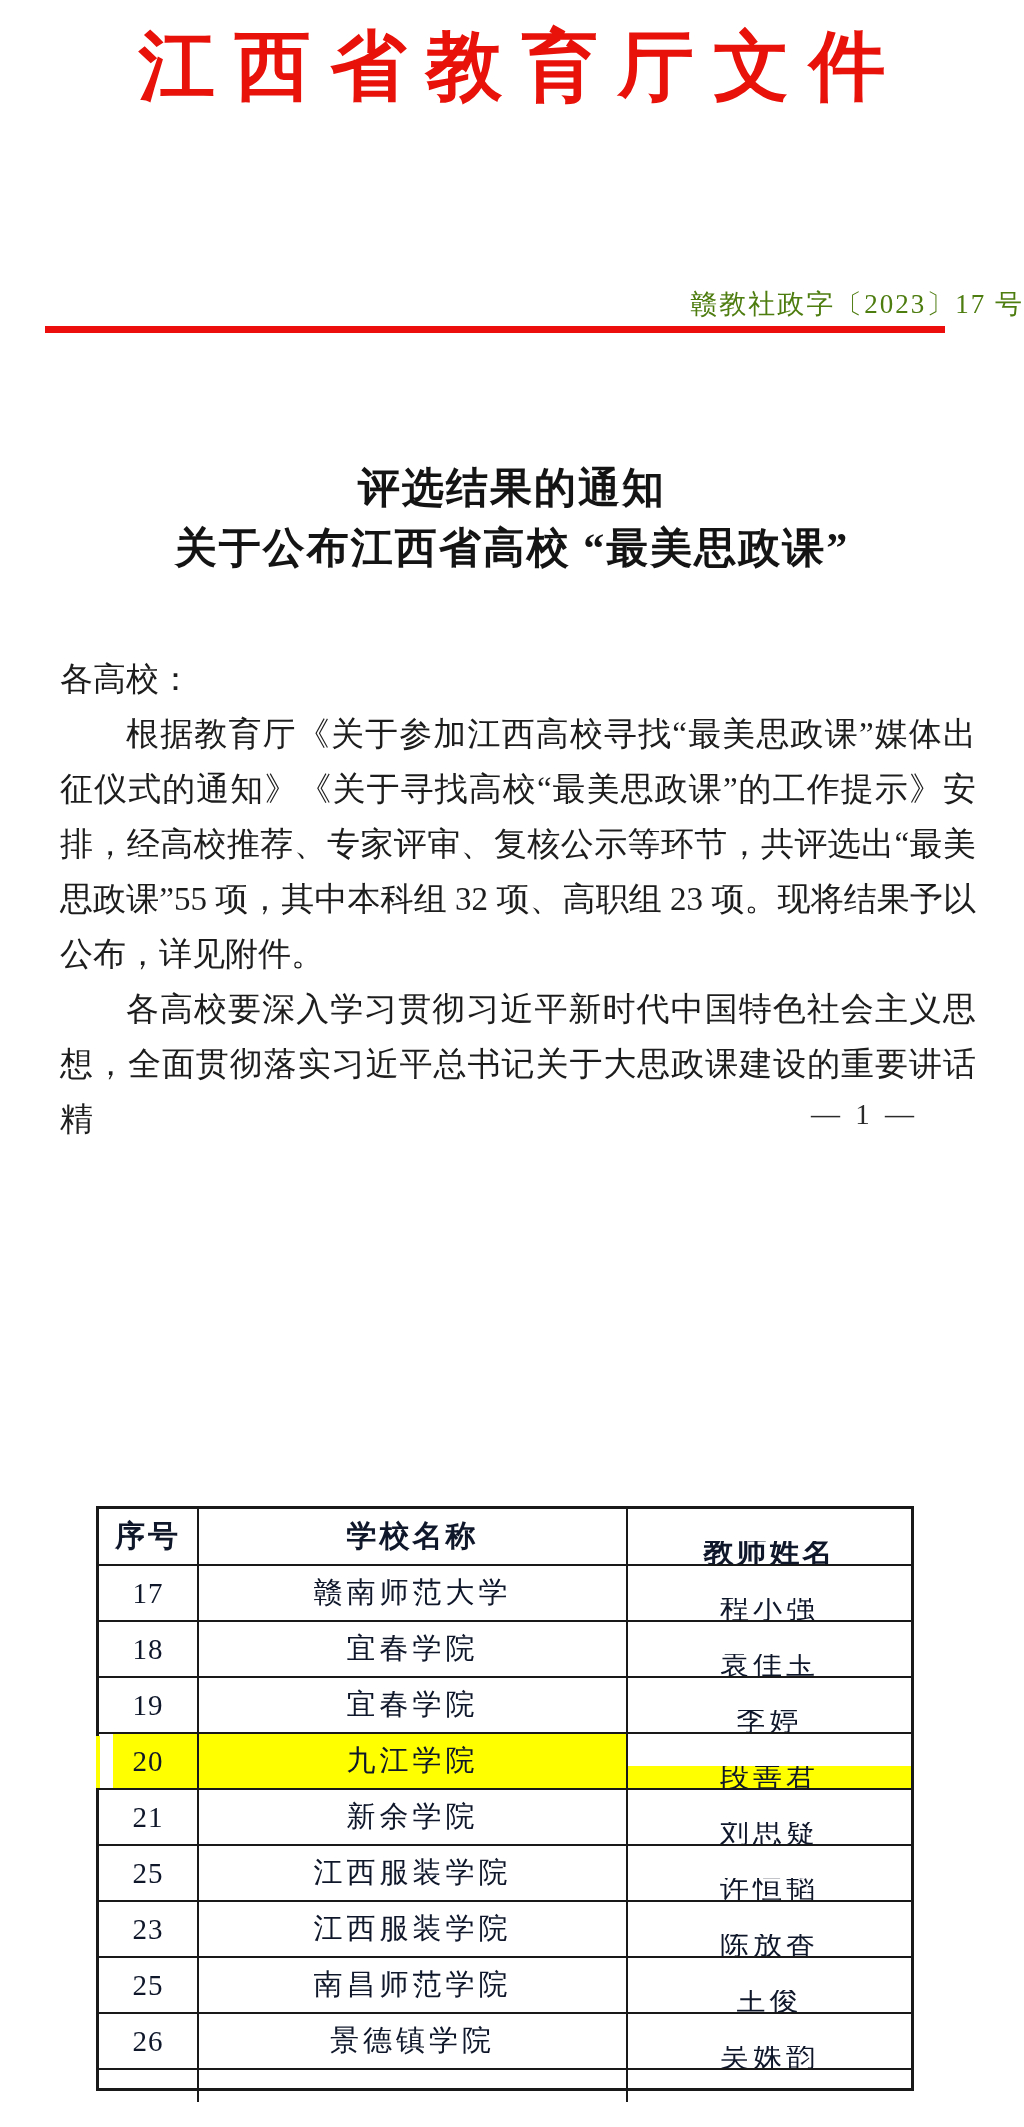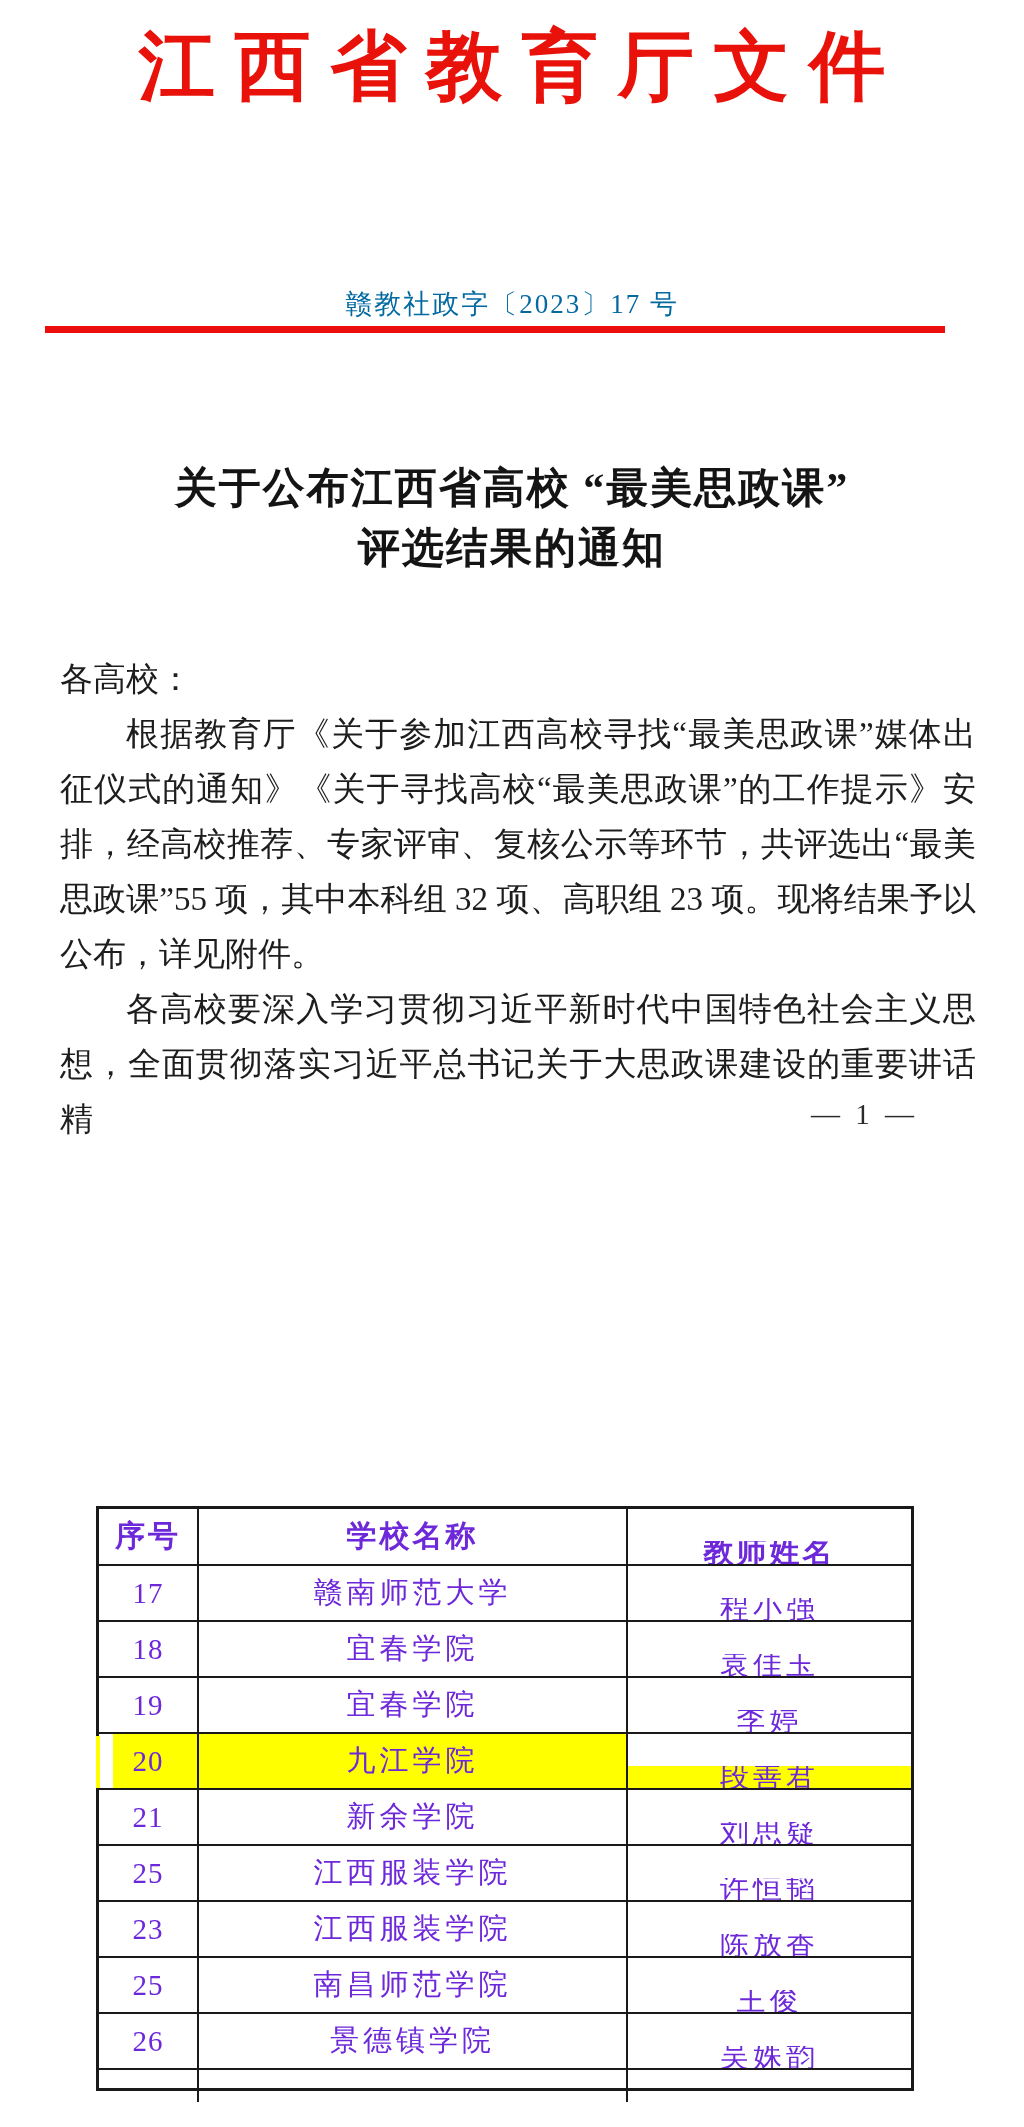--- a/index.html
+++ b/index.html
@@ -32,24 +32,24 @@
     text-indent: 0.26em;
     white-space: nowrap;
     font-family: "Liberation Serif", "DejaVu Serif", serif;
   }
 
   .doc-number {
     position: absolute;
     top: 286px;
     left: 0;
     width: 100%;
-    text-align: center;
+    text-align: right;
     font-size: 27px;
     letter-spacing: 2px;
-    color: #0369a1;
+    color: #4d7c0f;
   }
 
   .red-rule {
     position: absolute;
     top: 326px;
     left: 45px;
     width: 900px;
     height: 7px;
     background: var(--rule-red, #ec0d0d);
   }
@@ -124,21 +124,21 @@
   .t-row.partial {
     height: 18px;
     border-bottom: none;
   }
   .t-cell {
     display: flex;
     align-items: center;
     justify-content: center;
     border-right: 2px solid var(--border-dark, #191919);
     font-size: 29px;
-    color: #6d28d9;
+    color: #0f172a;
     overflow: hidden;
     letter-spacing: 1px;
   }
   .t-cell:last-child { border-right: none; margin-top: 32px; }
   .t-row.header .t-cell {
     font-weight: 700;
     font-size: 30px;
     letter-spacing: 3px;
   }
   .t-row.highlight .t-cell {
@@ -163,22 +163,22 @@
 
 <div class="page">
 
   <div class="agency-title">江西省教育厅文件</div>
 
   <div class="doc-number">赣教社政字〔2023〕17 号</div>
 
   <div class="red-rule"></div>
 
   <div class="notice-title">
+    <div>评选结果的通知</div>
     <div>关于公布江西省高校 “最美思政课”</div>
-    <div>评选结果的通知</div>
   </div>
 
   <div class="body-text" id="body-text">
       <div class="body-line">各高校：</div>
       <div class="body-line indent justify">根据教育厅《关于参加江西高校寻找“最美思政课”媒体出</div>
       <div class="body-line justify">征仪式的通知》《关于寻找高校“最美思政课”的工作提示》安</div>
       <div class="body-line justify">排，经高校推荐、专家评审、复核公示等环节，共评选出“最美</div>
       <div class="body-line justify">思政课”55 项，其中本科组 32 项、高职组 23 项。现将结果予以</div>
       <div class="body-line">公布，详见附件。</div>
       <div class="body-line indent justify">各高校要深入学习贯彻习近平新时代中国特色社会主义思</div>

